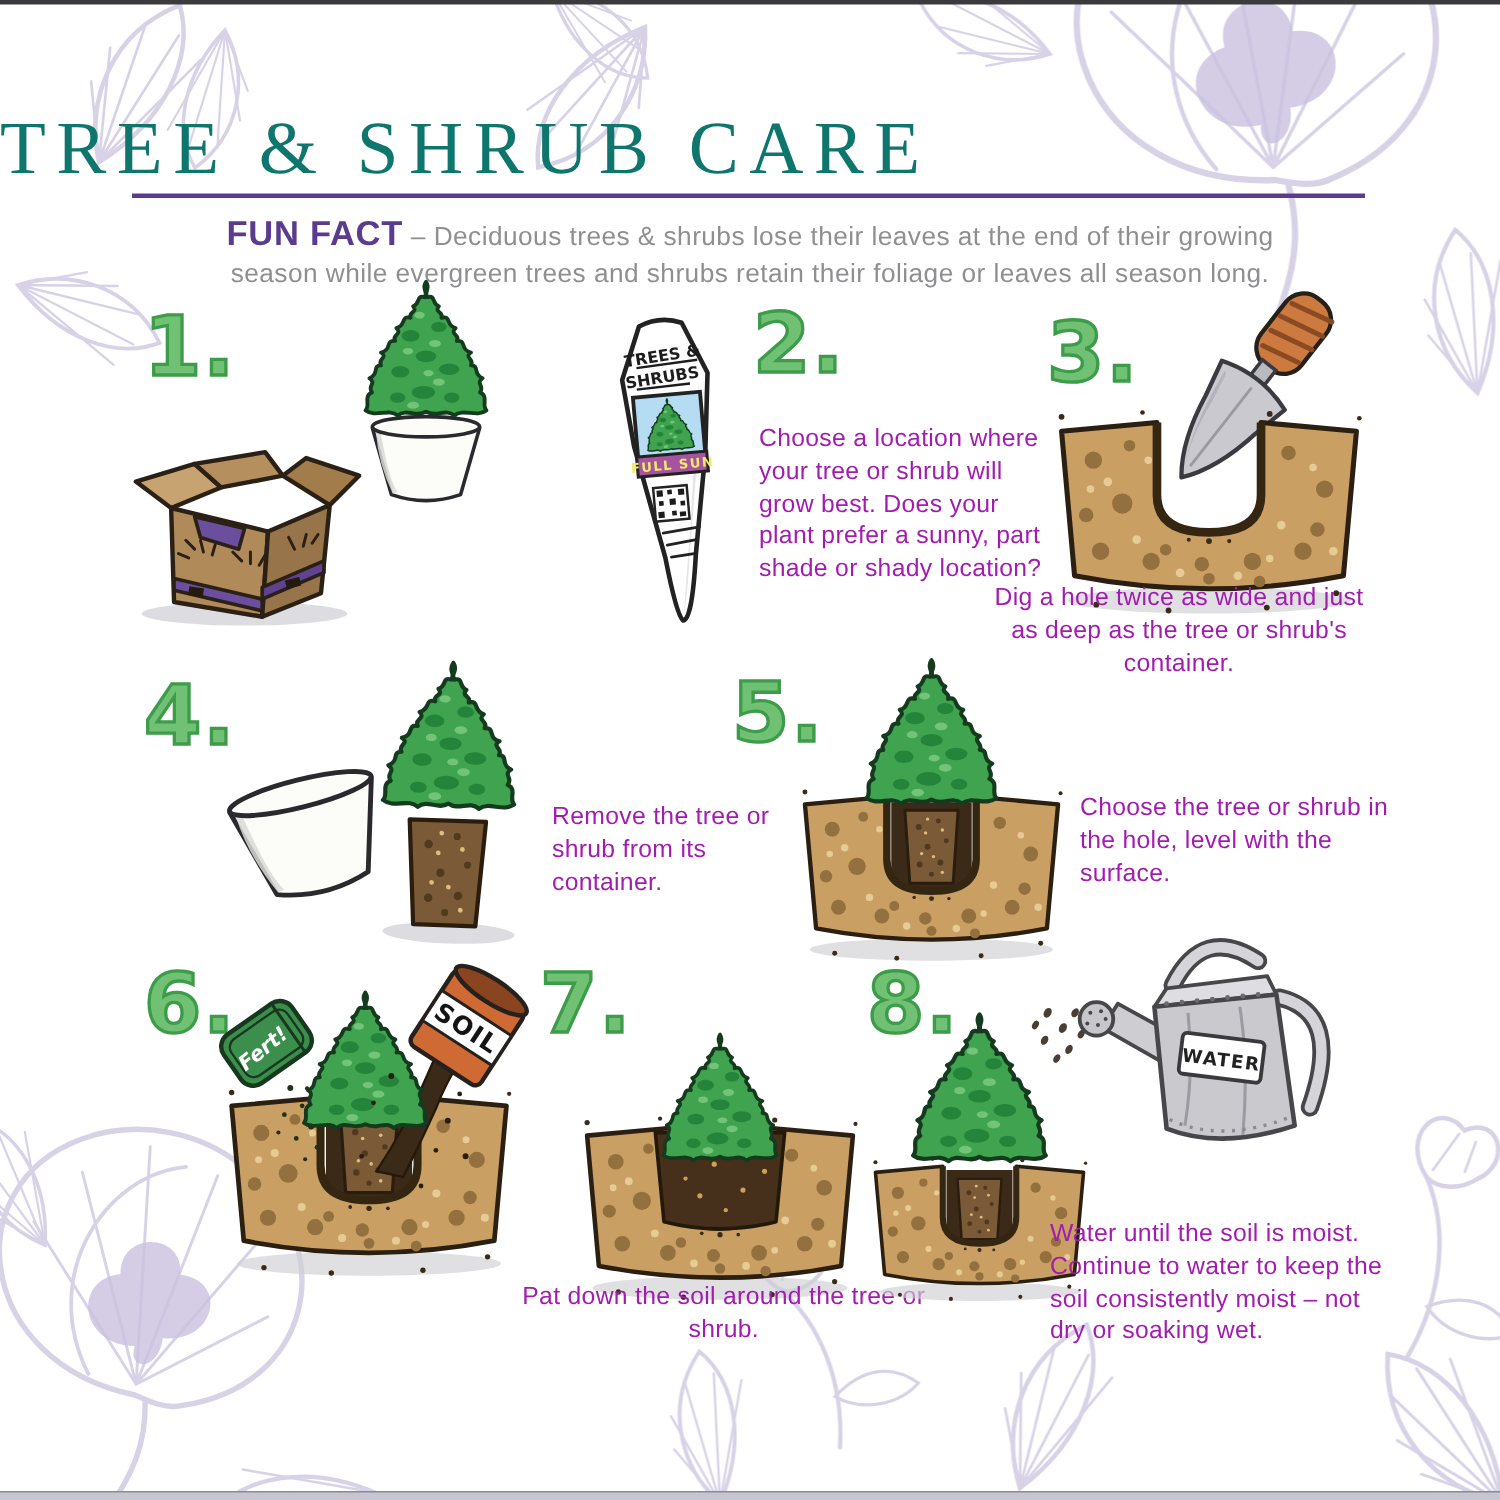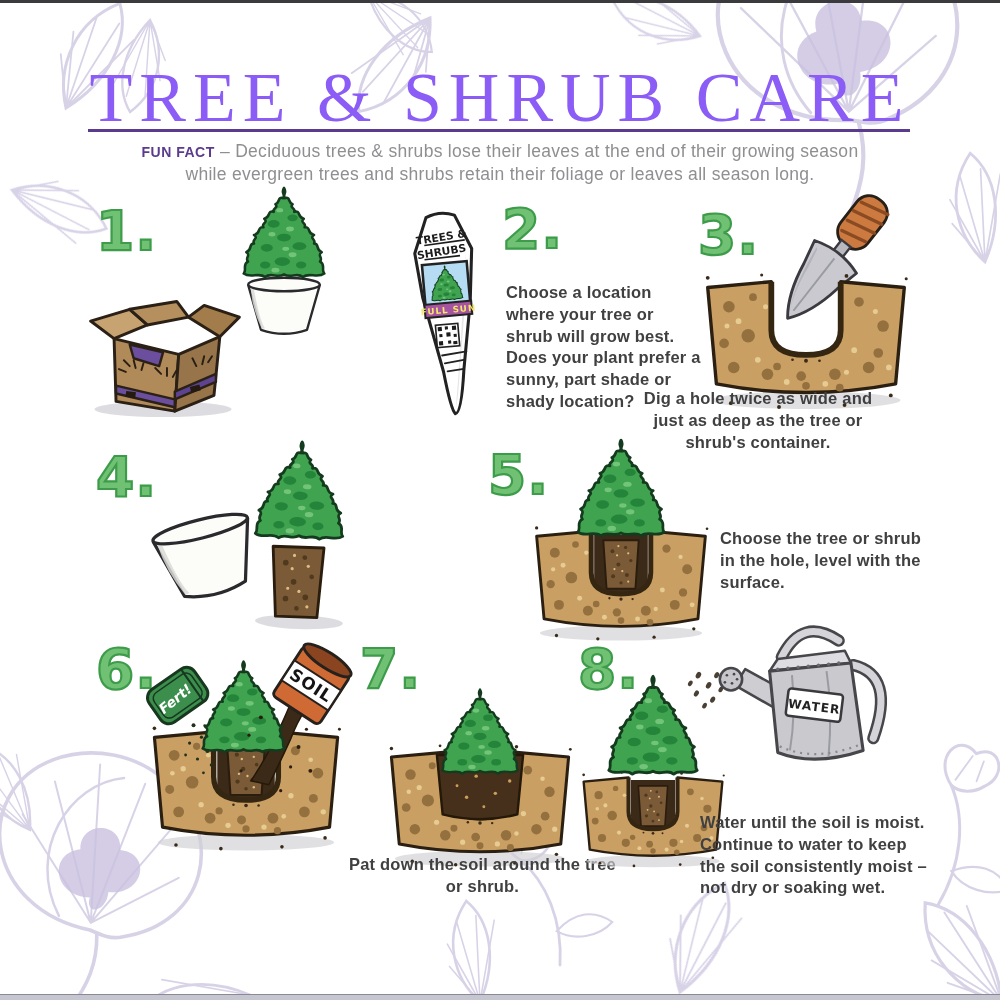--- a/index.html
+++ b/index.html
@@ -3,31 +3,31 @@
 <meta charset="utf-8">
 <style>
   *{margin:0;padding:0;box-sizing:border-box}
   html,body{width:1000px;height:1000px;background:#fff}
   body{font-family:"Liberation Sans","DejaVu Sans",sans-serif;overflow:hidden}
   .poster{position:relative;width:1000px;height:1000px;background:#fff;overflow:hidden}
   .bg-flowers{position:absolute;inset:0;z-index:0;color:#ccc5e0}
   .edge-top{position:absolute;top:0;left:0;right:0;height:3px;background:#3b3b3e;z-index:6}
   .edge-bottom{position:absolute;bottom:0;left:0;right:0;height:6px;background:#c6c6d0;border-top:1px solid #8a8a94;z-index:6}
   .layer{position:absolute;inset:0;z-index:2}
-  .title{position:absolute;top:68px;left:0;width:100%;text-align:center;
+  .title{position:absolute;top:68px;left:0;width:100%;text-align:left;
          font-family:"Liberation Serif","DejaVu Serif",serif;font-weight:400;
-         font-size:70px;line-height:60px;color:#8b5cf6;letter-spacing:7px}
+         font-size:50px;line-height:60px;color:#0f766e;letter-spacing:7px}
   .divider{position:absolute;top:129px;left:88px;width:822px;height:3px;background:#5a3b8e}
   .funfact{position:absolute;top:140px;left:130px;width:740px;text-align:center;
            font-size:17.5px;line-height:1.34;color:#8f8f92;font-weight:400;letter-spacing:.3px}
-  .funfact .ff-label{color:#5a3b8e;font-weight:700;font-size:14px;letter-spacing:.5px}
+  .funfact .ff-label{color:#5a3b8e;font-weight:700;font-size:23px;letter-spacing:.5px}
   .step{position:absolute;inset:0;pointer-events:none}
   .num{position:absolute;font-family:"DejaVu Sans",sans-serif;font-weight:800;font-size:55px;
        line-height:1;color:#71c175;-webkit-text-stroke:2.2px #3d9c49;letter-spacing:1px}
-  .caption{position:absolute;font-size:16.5px;font-weight:700;color:#404040;line-height:1.32;letter-spacing:.2px}
+  .caption{position:absolute;font-size:16.5px;font-weight:400;color:#a21caf;line-height:1.32;letter-spacing:.2px}
   .caption.center{text-align:center}
   .il{position:absolute;overflow:visible}
   .rot-n5{transform:rotate(-5deg)}
   .rot-n14{transform:rotate(-14deg)}
   .rot-2{transform:rotate(2deg)}
   .rot-38{transform:rotate(38deg)}
   svg text{font-family:"DejaVu Sans",sans-serif}
 </style>
 </head>
 <body>
@@ -247,33 +247,34 @@
         <rect x="22" y="2" width="36" height="60" rx="16" fill="#cd7a41" stroke="#262019" stroke-width="3"></rect>
         <path d="M26,16 L56,9 M25,28 L57,21 M26,40 L57,33 M28,52 L55,46" stroke="#8a4a22" stroke-width="3.5" stroke-linecap="round"></path>
         <rect x="34" y="60" width="12" height="18" fill="#b9b9c0" stroke="#3a3a40" stroke-width="2.5"></rect>
         <path d="M12,78 Q40,68 68,78 L62,104 Q56,140 40,160 Q24,140 18,104 Z" fill="#c9c9cf" stroke="#3a3a40" stroke-width="3" stroke-linejoin="round"></path>
         <path d="M18,82 Q24,130 38,154 Q28,136 24,104 L20,84 Z" fill="#ababb4" opacity=".75"></path>
         <path d="M40,80 L40,150" stroke="#9a9aa2" stroke-width="2"></path>
       </svg>
       <svg class="il" style="left:700px;top:268px" width="212" height="145" viewBox="0 0 220 150">
         <use href="#sym-hole" width="220" height="150"></use>
       </svg>
-      <p class="caption center" style="left:630px;top:388px;width:256px">Dig a hole twice as wide and just as deep as the tree or shrub's container.</p>
+      <p class="caption center" style="left:658px;top:388px;width:256px">Dig a hole twice as wide and just as deep as the tree or shrub's container.</p>
     </div>
 
     <div class="step">
       <div class="num" style="left:96px;top:450px">4.</div>
       <svg class="il rot-n14" style="left:154px;top:516px" width="108" height="89" viewBox="0 0 100 82">
         <use href="#sym-pot" width="100" height="82"></use>
       </svg>
       <svg class="il rot-2" style="left:244px;top:440px" width="110" height="190" viewBox="0 0 110 190">
         <ellipse cx="58" cy="182" rx="44" ry="7" fill="#cfcfd4" opacity=".7"></ellipse>
         <use href="#sym-rootball" x="22" y="100" width="66" height="84"></use>
         <use href="#sym-tree" x="5" y="0" width="100" height="106"></use>
       </svg>
+      <p class="caption" style="left:368px;top:534px;width:175px">Remove the tree or shrub from its container.</p>
     </div>
 
     <div class="step">
       <div class="num" style="left:488px;top:448px">5.</div>
       <svg class="il" style="left:530px;top:438px" width="182" height="206" viewBox="0 0 190 215">
         <path d="M67,101 L67,150 Q67,166 95,166 Q123,166 123,150 L123,101 Z" fill="#3c2a18"></path>
         <use href="#sym-rootball" x="71" y="100" width="48" height="64"></use>
         <use href="#sym-hole" x="0" y="85" width="190" height="130"></use>
         <use href="#sym-tree" x="47" y="0" width="96" height="110"></use>
       </svg>

